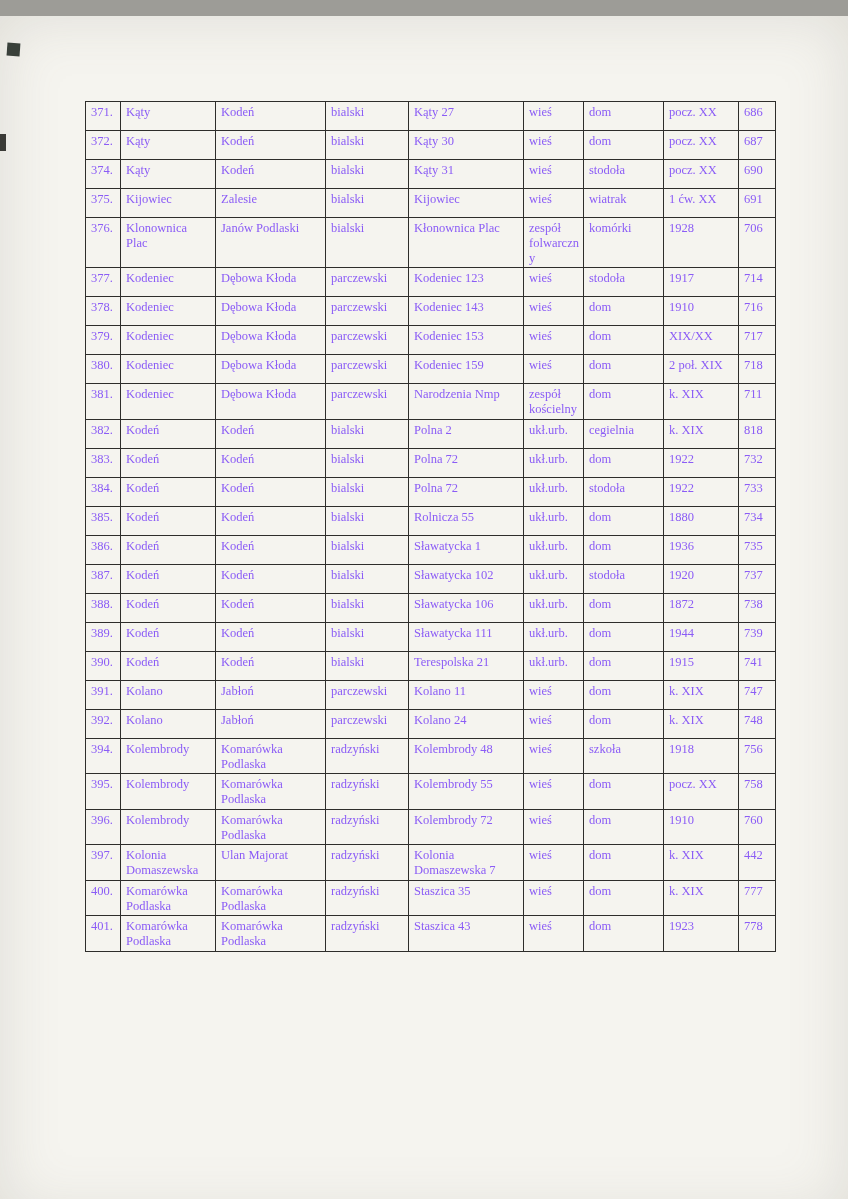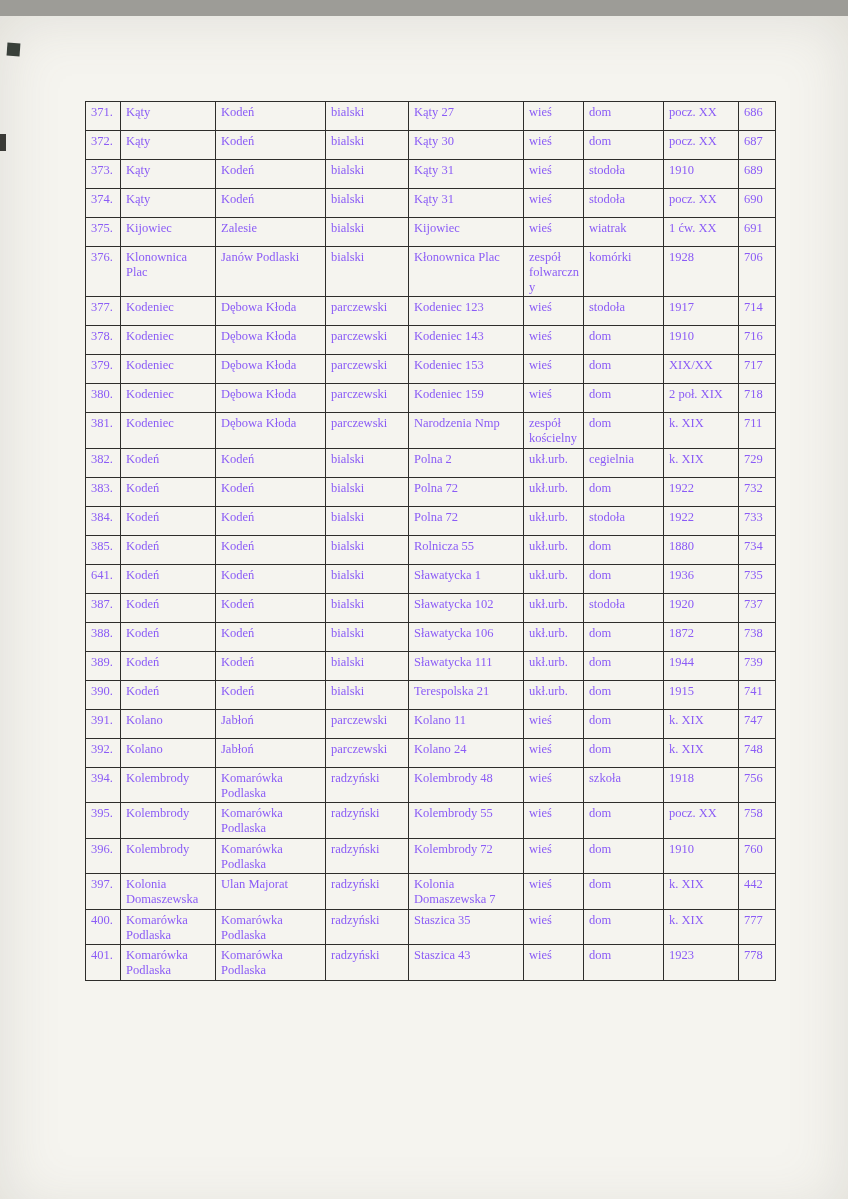--- a/index.html
+++ b/index.html
@@ -97,31 +97,20 @@
           <td>Kąty</td>
           <td>Kodeń</td>
           <td>bialski</td>
           <td>Kąty 30</td>
           <td>wieś</td>
           <td>dom</td>
           <td>pocz. XX</td>
           <td>687</td>
         </tr>
         <tr>
-          <td>373.</td>
-          <td>Kąty</td>
-          <td>Kodeń</td>
-          <td>bialski</td>
-          <td>Kąty 31</td>
-          <td>wieś</td>
-          <td>stodoła</td>
-          <td>1910</td>
-          <td>689</td>
-        </tr>
-        <tr>
           <td>374.</td>
           <td>Kąty</td>
           <td>Kodeń</td>
           <td>bialski</td>
           <td>Kąty 31</td>
           <td>wieś</td>
           <td>stodoła</td>
           <td>pocz. XX</td>
           <td>690</td>
         </tr>
@@ -204,21 +193,21 @@
         </tr>
         <tr>
           <td>382.</td>
           <td>Kodeń</td>
           <td>Kodeń</td>
           <td>bialski</td>
           <td>Polna 2</td>
           <td>ukł.urb.</td>
           <td>cegielnia</td>
           <td>k. XIX</td>
-          <td>729</td>
+          <td>818</td>
         </tr>
         <tr>
           <td>383.</td>
           <td>Kodeń</td>
           <td>Kodeń</td>
           <td>bialski</td>
           <td>Polna 72</td>
           <td>ukł.urb.</td>
           <td>dom</td>
           <td>1922</td>
@@ -240,21 +229,21 @@
           <td>Kodeń</td>
           <td>Kodeń</td>
           <td>bialski</td>
           <td>Rolnicza 55</td>
           <td>ukł.urb.</td>
           <td>dom</td>
           <td>1880</td>
           <td>734</td>
         </tr>
         <tr>
-          <td>641.</td>
+          <td>386.</td>
           <td>Kodeń</td>
           <td>Kodeń</td>
           <td>bialski</td>
           <td>Sławatycka 1</td>
           <td>ukł.urb.</td>
           <td>dom</td>
           <td>1936</td>
           <td>735</td>
         </tr>
         <tr>

